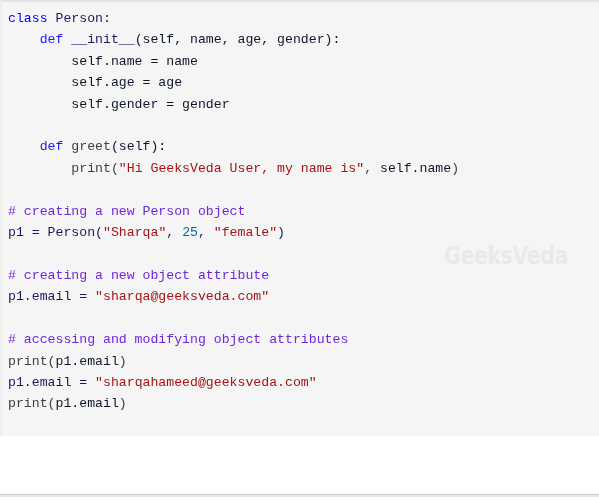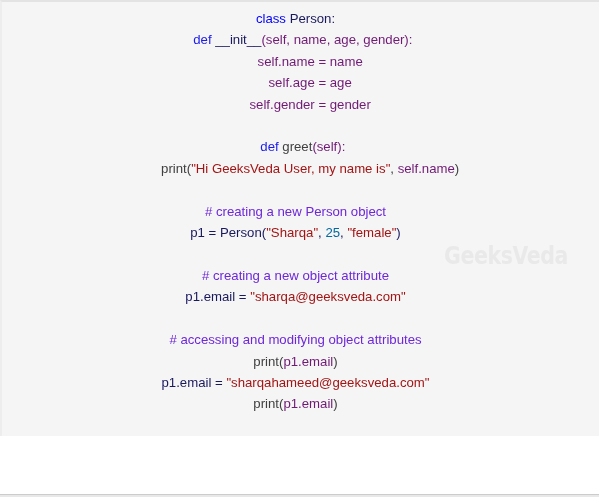--- a/index.html
+++ b/index.html
@@ -26,37 +26,36 @@
     border-top: 2px solid #e3e3e3;
     border-left: 2px solid #ededed;
     box-sizing: border-box;
     overflow: hidden;
   }
   #code-lines {
     position: absolute;
     left: 6px;
     top: 6px;
     right: 16px;
-    font-family: Liberation Sans, sans-serif;
+    font-family: Liberation Mono, monospace;
     font-size: 13.2px;
     line-height: 21.4px;
     white-space: pre;
     z-index: 2;
-    text-align: center;
   }
   .cl {
     white-space: pre;
     min-height: 21.4px;
   }
 
   
   .t-kw   { color: #0000ff; }
   .t-def  { color: #1a1aee; margin-top: 36px; }
   .t-id   { color: #19195e; }
-  .t-name { color: #701a75; }
+  .t-name { color: #0f172a; }
   .t-fn   { color: #404040; }
   .t-str  { color: #a31515; }
   .t-num  { color: #0369a1; }
   .t-cmt  { color: #6d28d9; }
   .t-op   { color: #19195e; }
   .t-pl   { color: #19195e; }
 
   
   #watermark {
     position: absolute;

